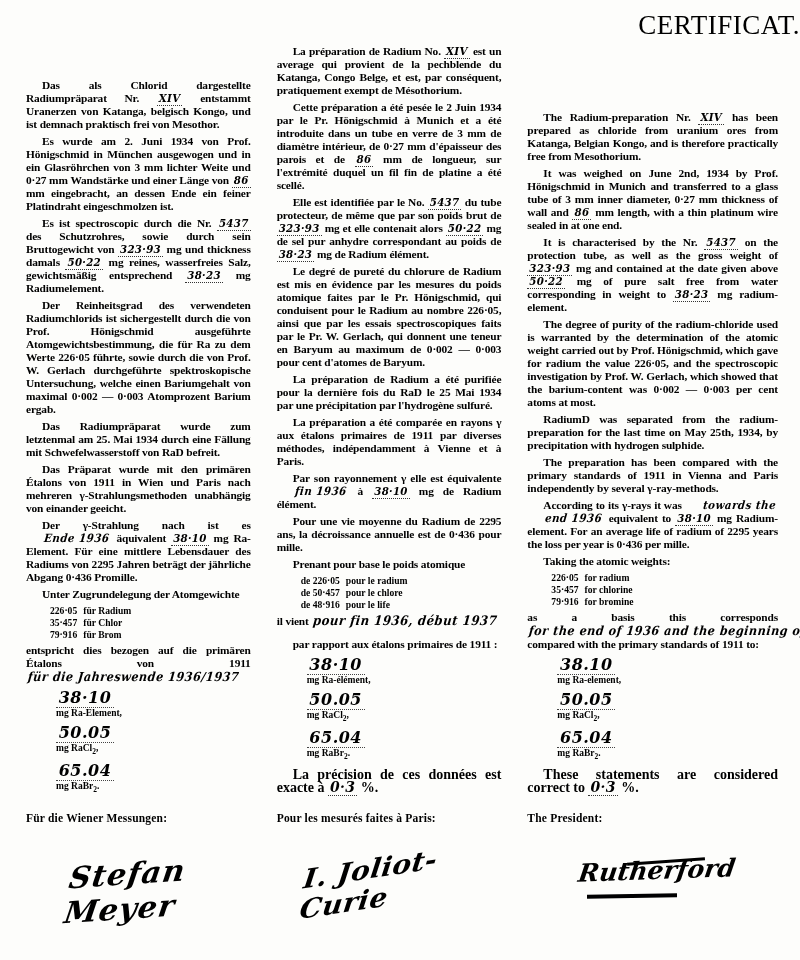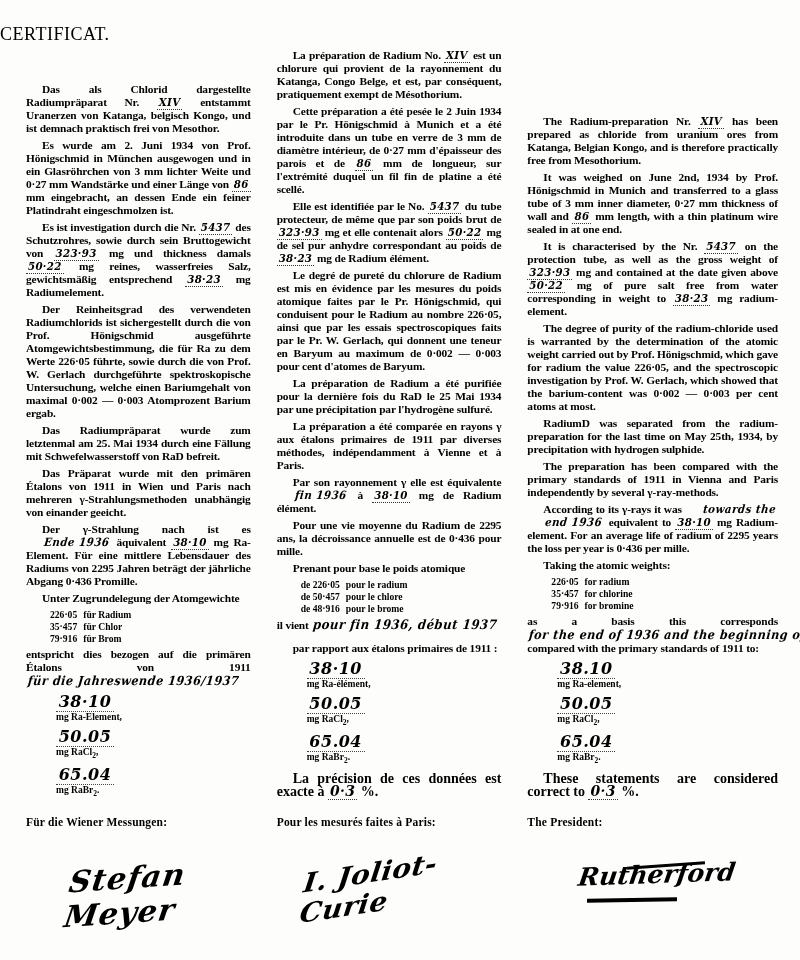--- a/index.html
+++ b/index.html
@@ -15,25 +15,25 @@
     overflow: hidden;
     position: relative;
   }
   #page {
     width: 800px;
     height: 960px;
     position: relative;
     background: #fdfdfb;
   }
   .title {
-    text-align: left;
+    text-align: right;
     font-family: "Liberation Serif", "DejaVu Serif", serif;
-    font-size: 18px;
+    font-size: 27px;
     letter-spacing: 0.5px;
-    padding-top: 24px;
+    padding-top: 10px;
     padding-bottom: 4px;
     font-weight: 400;
   }
   .columns {
     display: flex;
     padding: 0 22px 0 26px;
     gap: 12px;
     align-items: flex-end;
   }
   .col {
@@ -175,21 +175,21 @@
   <div class="title">CERTIFICAT.</div>
 
   <div class="columns">
 
     <div class="col">
 
       <p class="para"><span>Das als Chlorid dargestellte Radiumpräparat Nr. </span><span class="hw">XIV</span><span> entstammt Uranerzen von Katanga, belgisch Kongo, und ist demnach praktisch frei von Mesothor.</span></p>
 
       <p class="para"><span>Es wurde am 2. Juni 1934 von Prof. Hönigschmid in München ausgewogen und in ein Glasröhrchen von 3 mm lichter Weite und 0·27 mm Wandstärke und einer Länge von </span><span class="hw">86</span><span> mm eingebracht, an dessen Ende ein feiner Platindraht eingeschmolzen ist.</span></p>
 
-      <p class="para"><span>Es ist investigation durch die Nr. </span><span class="hw">5437</span><span> des Schutzrohres, sowie durch sein Bruttogewicht von </span><span class="hw">323·93</span><span> mg und thickness damals </span><span class="hw">50·22</span><span> mg reines, wasserfreies Salz, gewichtsmäßig entsprechend </span><span class="hw">38·23</span><span> mg Radiumelement.</span></p>
+      <p class="para"><span>Es ist spectroscopic durch die Nr. </span><span class="hw">5437</span><span> des Schutzrohres, sowie durch sein Bruttogewicht von </span><span class="hw">323·93</span><span> mg und thickness damals </span><span class="hw">50·22</span><span> mg reines, wasserfreies Salz, gewichtsmäßig entsprechend </span><span class="hw">38·23</span><span> mg Radiumelement.</span></p>
 
       <p class="para">Der Reinheitsgrad des verwendeten Radiumchlorids ist sichergestellt durch die von Prof. Hönigschmid ausgeführte Atomgewichtsbestimmung, die für Ra zu dem Werte 226·05 führte, sowie durch die von Prof. W. Gerlach durchgeführte spektroskopische Untersuchung, welche einen Bariumgehalt von maximal 0·002 — 0·003 Atomprozent Barium ergab.</p>
 
       <p class="para">Das Radiumpräparat wurde zum letztenmal am 25. Mai 1934 durch eine Fällung mit Schwefelwasserstoff von RaD befreit.</p>
 
       <p class="para">Das Präparat wurde mit den primären Étalons von 1911 in Wien und Paris nach mehreren γ-Strahlungsmethoden unabhängig von einander geeicht.</p>
 
       <p class="para"><span>Der γ-Strahlung nach ist es </span><span class="hw script">Ende 1936</span><span> äquivalent </span><span class="hw">38·10</span><span> mg Ra-Element. Für eine mittlere Lebensdauer des Radiums von 2295 Jahren beträgt der jährliche Abgang 0·436 Promille.</span></p>
 
       <p class="para">Unter Zugrundelegung der Atomgewichte</p>
@@ -231,21 +231,21 @@
 
       <div class="signature-label">Für die Wiener Messungen:</div>
 
       <div class="sig-wrap">
         <span class="sig sig-meyer">Stefan Meyer</span>
       </div>
     </div>
 
     <div class="col">
 
-      <p class="para"><span>La préparation de Radium No. </span><span class="hw">XIV</span><span> est un chlorure qui provient de la rayonnement du Katanga, Congo Belge, et est, par conséquent, pratiquement exempt de Mésothorium.</span></p>
+      <p class="para"><span>La préparation de Radium No. </span><span class="hw">XIV</span><span> est un average qui provient de la pechblende du Katanga, Congo Belge, et est, par conséquent, pratiquement exempt de Mésothorium.</span></p>
 
       <p class="para"><span>Cette préparation a été pesée le 2 Juin 1934 par le Pr. Hönigschmid à Munich et a été introduite dans un tube en verre de 3 mm de diamètre intérieur, de 0·27 mm d'épaisseur des parois et de </span><span class="hw">86</span><span> mm de longueur, sur l'extrémité duquel un fil fin de platine a été scellé.</span></p>
 
       <p class="para"><span>Elle est identifiée par le No. </span><span class="hw">5437</span><span> du tube protecteur, de même que par son poids brut de </span><span class="hw">323·93</span><span> mg et elle contenait alors </span><span class="hw">50·22</span><span> mg de sel pur anhydre correspondant au poids de </span><span class="hw">38·23</span><span> mg de Radium élément.</span></p>
 
       <p class="para">Le degré de pureté du chlorure de Radium est mis en évidence par les mesures du poids atomique faites par le Pr. Hönigschmid, qui conduisent pour le Radium au nombre 226·05, ainsi que par les essais spectroscopiques faits par le Pr. W. Gerlach, qui donnent une teneur en Baryum au maximum de 0·002 — 0·003 pour cent d'atomes de Baryum.</p>
 
       <p class="para">La préparation de Radium a été purifiée pour la dernière fois du RaD le 25 Mai 1934 par une précipitation par l'hydrogène sulfuré.</p>
 
       <p class="para">La préparation a été comparée en rayons γ aux étalons primaires de 1911 par diverses méthodes, indépendamment à Vienne et à Paris.</p>
@@ -261,21 +261,21 @@
             <tr>
           <td class="num">de 226·05</td>
           <td>pour le radium</td>
         </tr>
         <tr>
           <td class="num">de 50·457</td>
           <td>pour le chlore</td>
         </tr>
         <tr>
           <td class="num">de 48·916</td>
-          <td>pour le brome</td>
+          <td>pour le life</td>
         </tr>
       </tbody>
         </table>
 
       <p class="para" style="text-indent:0"><span>il vient </span><span class="hw script" style="font-size:13px">pour fin 1936, début 1937</span></p>
 
       <p class="para" style="margin-top:10px">par rapport aux étalons primaires de 1911 :</p>
 
       <div class="result-list">
         <div class="result-row">

